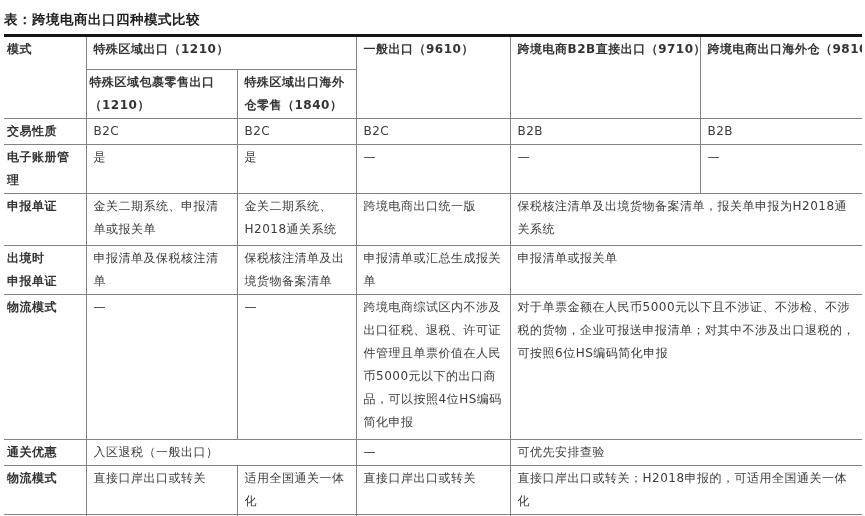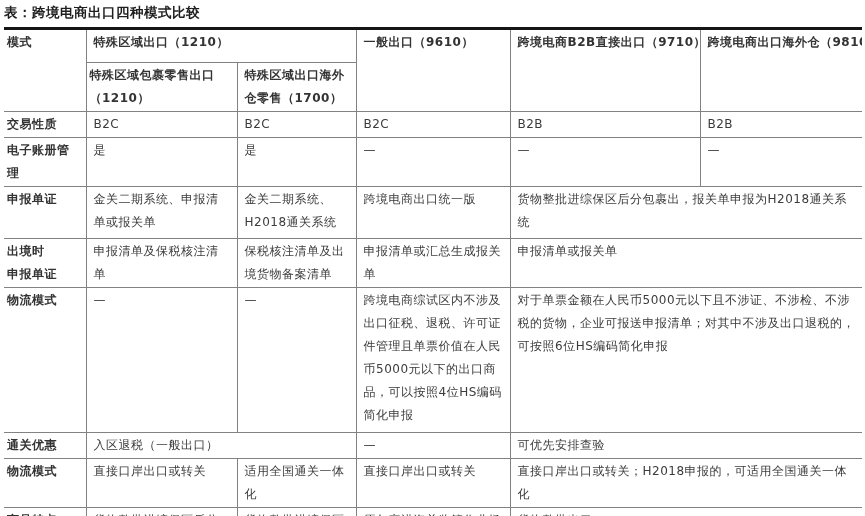--- a/index.html
+++ b/index.html
@@ -6,21 +6,21 @@
     margin: 0;
     padding: 0;
     background: #ffffff;
     font-family: "DejaVu Sans", "Liberation Sans", sans-serif;
     color: #3b3b3b;
   }
   .page {
     width: 865px;
     height: 516px;
     box-sizing: border-box;
-    padding: 3px 3px 0 4px;
+    padding: 10px 3px 0 4px;
     overflow: hidden;
     background: #ffffff;
   }
   .doc-title {
     font-size: 13.5px;
     font-weight: bold;
     color: #1f1f1f;
     line-height: 18px;
     margin: 0 0 6px 0;
     letter-spacing: 0.5px;
@@ -84,21 +84,21 @@
     <thead>
       <tr class="hr1">
         <th rowspan="2">模式</th>
         <th colspan="2">特殊区域出口（1210）</th>
         <th rowspan="2">一般出口（9610）</th>
         <th rowspan="2">跨境电商B2B直接出口（9710）</th>
         <th rowspan="2">跨境电商出口海外仓（9810）</th>
       </tr>
       <tr class="hr2">
         <th>特殊区域包裹零售出口（1210）</th>
-        <th>特殊区域出口海外仓零售（1700）</th>
+        <th>特殊区域出口海外仓零售（1840）</th>
       </tr>
     </thead>
     <tbody>
       <tr class="r-short">
         <td class="rowlabel">交易性质</td>
         <td>B2C</td>
         <td>B2C</td>
         <td>B2C</td>
         <td>B2B</td>
         <td>B2B</td>
@@ -109,21 +109,21 @@
         <td>是</td>
         <td>—</td>
         <td>—</td>
         <td>—</td>
       </tr>
       <tr class="r-2line">
         <td class="rowlabel">申报单证</td>
         <td>金关二期系统、申报清单或报关单</td>
         <td>金关二期系统、H2018通关系统</td>
         <td>跨境电商出口统一版</td>
-        <td colspan="2">货物整批进综保区后分包裹出，报关单申报为H2018通关系统</td>
+        <td colspan="2">保税核注清单及出境货物备案清单，报关单申报为H2018通关系统</td>
       </tr>
       <tr class="r-docs">
         <td class="rowlabel">出境时
 申报单证</td>
         <td>申报清单及保税核注清单</td>
         <td>保税核注清单及出境货物备案清单</td>
         <td>申报清单或汇总生成报关单</td>
         <td colspan="2">申报清单或报关单</td>
       </tr>
       <tr class="r-tall">

